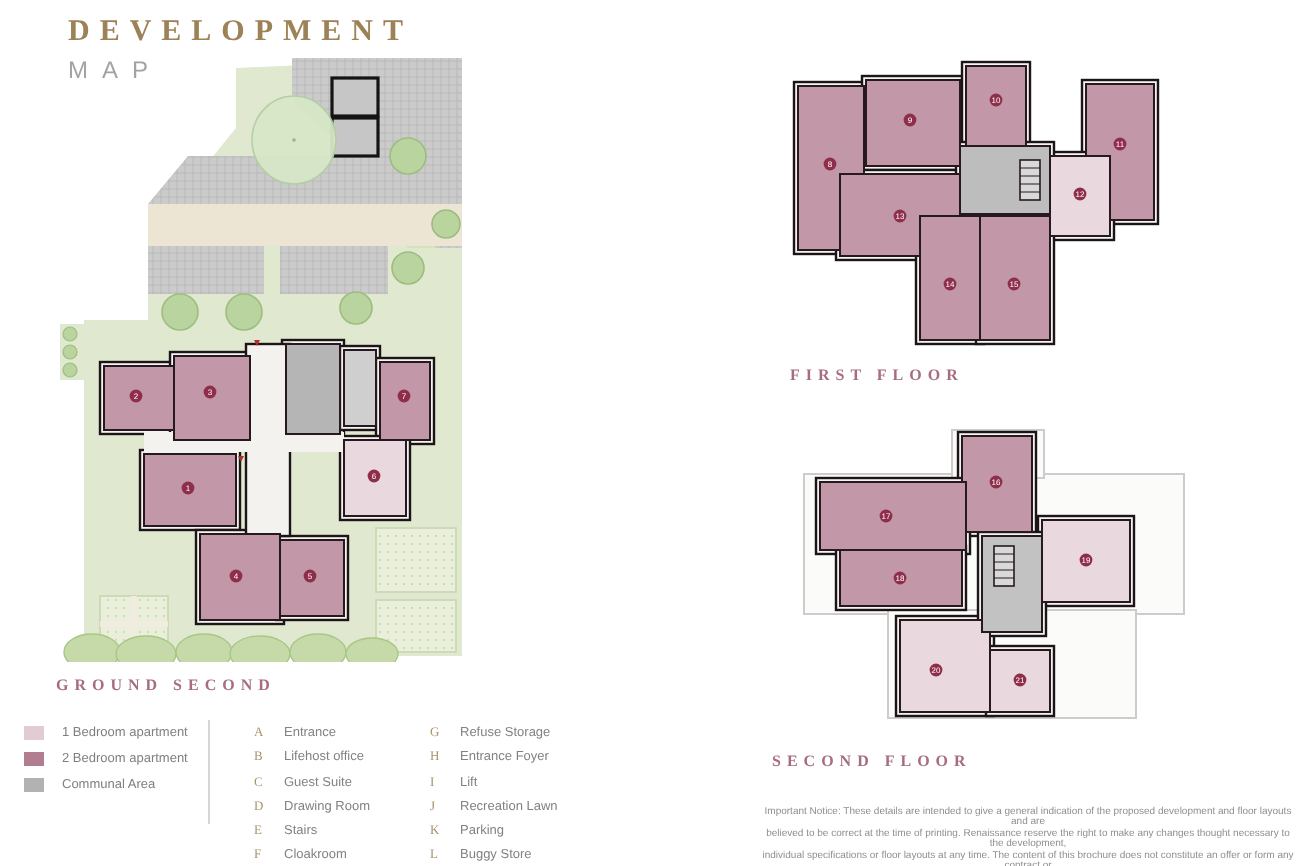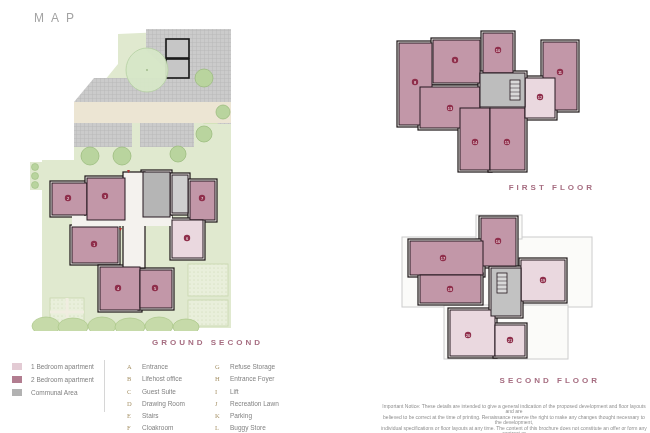--- a/index.html
+++ b/index.html
@@ -14,26 +14,26 @@
   .title-main{
     font-family:"Liberation Serif",serif;font-weight:bold;
     font-size:15px;letter-spacing:5px;color:#9c8256;
   }
   .title-sub{
     font-size:12px;letter-spacing:7px;color:#a3a3a3;margin-top:3px;
   }
 
   
   .floor-label{
-    font-family:Liberation Sans, sans-serif;font-weight:bold;
-    font-size:8px;letter-spacing:3px;color:#a66d81;text-align:right;
+    font-family:Liberation Serif, serif;font-weight:bold;
+    font-size:8px;letter-spacing:3px;color:#a66d81;text-align:left;
   }
   .lbl-ground{left:28px;top:338px;width:235px;}
   .lbl-first{left:395px;top:183px;width:200px;}
-  .lbl-second{left:400px;top:376px;width:200px;}
+  .lbl-second{left:386px;top:376px;width:200px;}
 
   
   .legend-swatches{left:12px;top:362px;}
   .swatch-row{display:flex;align-items:center;height:8px;margin-bottom:5px;}
   .chip{width:10px;height:7px;margin-right:9px;display:inline-block;}
   .chip-1bed{background:#e3cbd4;}
   .chip-2bed{background:#b27d90;}
   .chip-comm{background:#b2b2b2;}
   .swatch-label{font-size:6.5px;color:#7f7f7f;}
 
@@ -55,20 +55,21 @@
     left:380px;top:404px;width:268px;text-align:center;
     font-size:5px;line-height:5.4px;color:#8f8f8f;
   }
 
   svg{display:block;}
 </style>
 </head>
 <body>
 
 <div class="abs title-block">
+  <div class="title-main">DEVELOPMENT</div>
   <div class="title-sub">MAP</div>
 </div>
 
 <svg class="abs" style="left:28px;top:26px" width="205" height="305" viewBox="0 0 205 305">
   <defs>
     <pattern id="pk" width="4" height="4" patternUnits="userSpaceOnUse">
       <rect width="4" height="4" fill="#cbcbcb"></rect>
       <path d="M0 .5H4M.5 0V4" stroke="#b9b9b9" stroke-width="0.5"></path>
     </pattern>
     <pattern id="gd" width="4" height="4" patternUnits="userSpaceOnUse">

